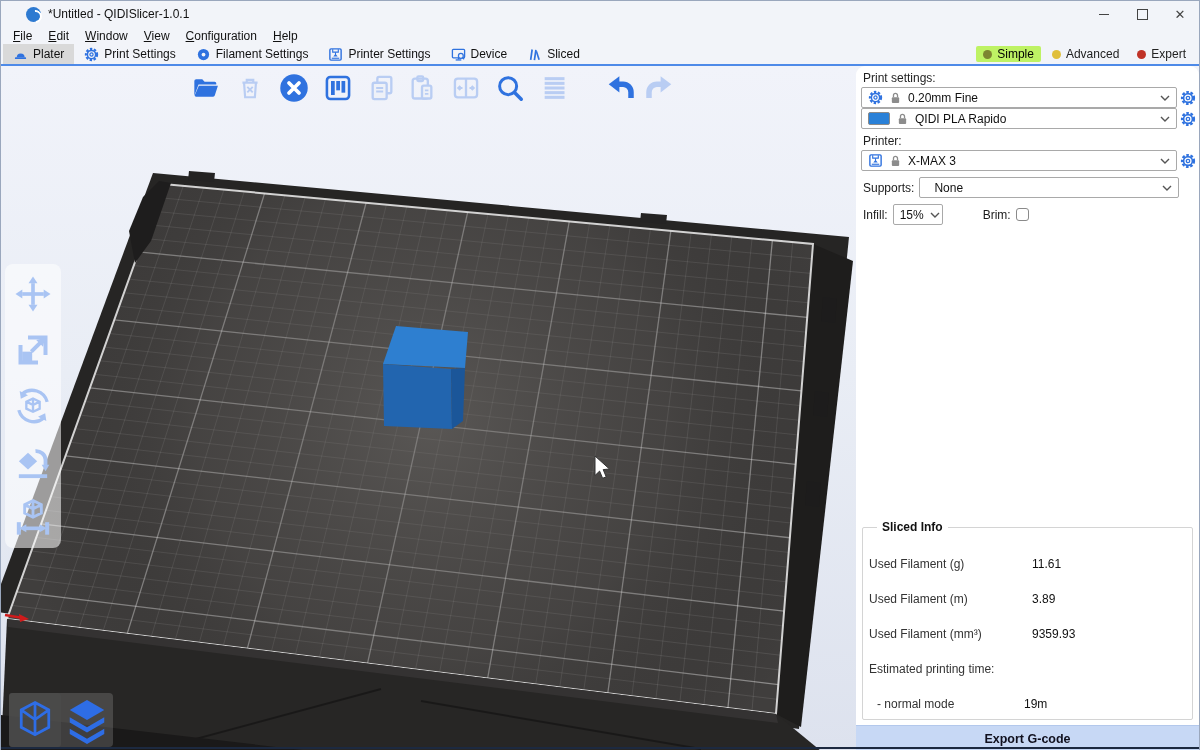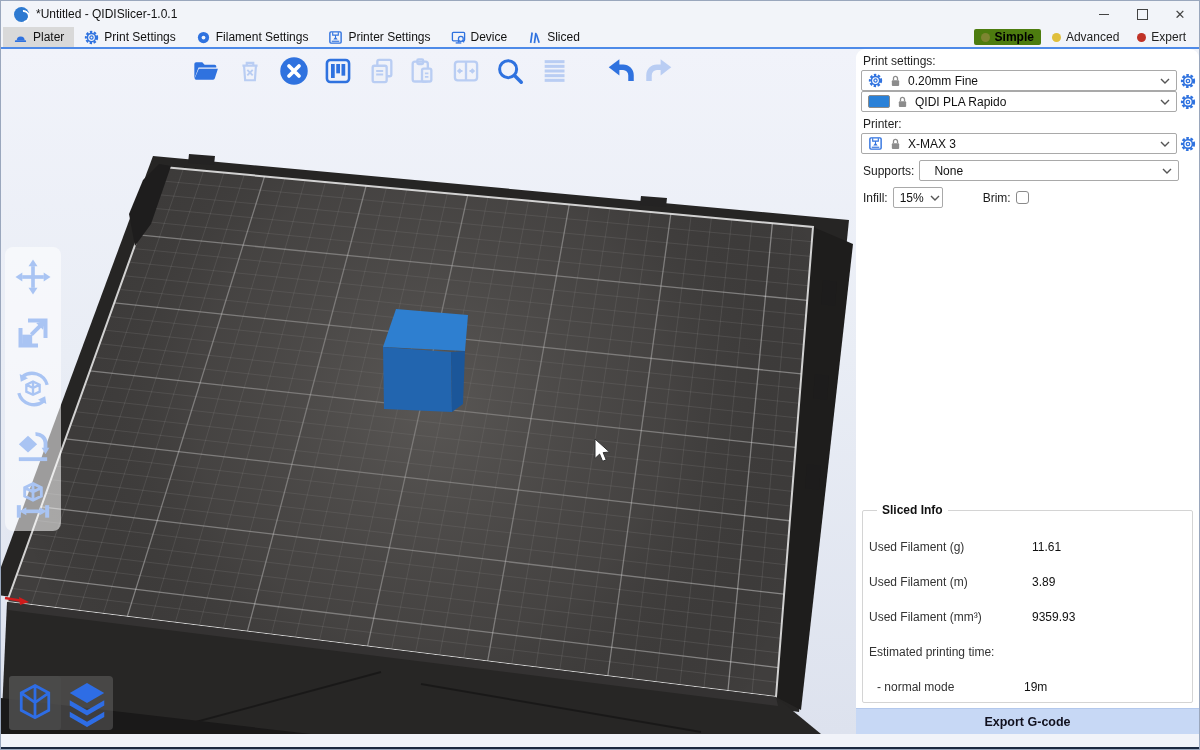--- a/index.html
+++ b/index.html
@@ -1,21 +1,21 @@
 <!DOCTYPE html>
 <html><head>
 <meta charset="utf-8">
 <style>
   * { margin:0; padding:0; box-sizing:border-box; }
   html,body { width:1200px; height:750px; overflow:hidden; }
   body { font-family:"Liberation Sans", sans-serif; font-size:12px; color:#1a1a1a; background:#f1f3f9; }
   .app { position:relative; width:1200px; height:750px; border:1px solid #9aa7bd; display:flex; flex-direction:column; }
 
   
-  .titlebar { height:26px; background:#f2f4f9; display:flex; align-items:center; padding-left:13px; flex:0 0 auto; }
+  .titlebar { height:26px; background:#f2f4f9; display:flex; align-items:center; padding-left:25px; flex:0 0 auto; }
   .logo { width:15px; height:15px; border-radius:50%; background:#2e7ad1; position:relative; margin-right:7px; }
   .logo::after { content:""; position:absolute; left:3px; top:3px; width:9px; height:9px; border:2px solid #fff; border-radius:50%; border-left-color:transparent; border-bottom-color:transparent; transform:rotate(40deg); }
   .title-text { font-size:12px; color:#111; }
   .winbtns { margin-left:auto; display:flex; height:100%; }
   .winbtn { width:38px; height:100%; display:flex; align-items:center; justify-content:center; color:#444; }
   .wb-min::before { content:""; width:10px; height:1px; background:#444; }
   .wb-max::before { content:""; width:9px; height:9px; border:1px solid #444; }
   .wb-close { font-size:13px; line-height:1; }
 
   
@@ -23,21 +23,21 @@
   .menu-item { display:inline-block; padding:0 8px; font-size:12px; color:#111; }
   .menu-item::first-letter { text-decoration:underline; }
 
   
   .tabbar { height:22px; background:#f2f4f9; border-bottom:2px solid #4e8ae8; display:flex; align-items:stretch; padding-left:2px; flex:0 0 auto; }
   .tab { display:flex; align-items:center; gap:5px; padding:8px 10px; font-size:12px; color:#111; }
   .tab.active { background:#d9d9d9; }
   .tab svg { flex:0 0 auto; }
   .modes { margin-left:auto; display:flex; align-items:center; gap:4px; padding-right:6px; }
   .mode { display:flex; align-items:center; gap:5px; padding:1px 7px; border-radius:2px; font-size:12px; color:#222; }
-  .mode.active { background:#4d7c0f; font-weight:bold; color:#000; }
+  .mode.active { background:#bef264; font-weight:normal; color:#000; }
   .mode-dot { width:9px; height:9px; border-radius:50%; }
 
   
   .main { flex:1; display:flex; min-height:0; }
   .viewport { position:relative; width:855px; height:685px; flex:0 0 auto; overflow:hidden;
     background:linear-gradient(180deg,#f1f3fa 0%,#e9edf5 45%,#dde2ee 100%); }
   .scene { position:absolute; left:0; top:0; }
 
   
   .top-toolbar { position:absolute; left:188px; top:5px; display:flex; align-items:center; gap:11px; }
@@ -96,20 +96,28 @@
   <div class="titlebar">
     <span class="logo"></span>
     <span class="title-text">*Untitled - QIDISlicer-1.0.1</span>
     <div class="winbtns">
       <span class="winbtn wb-min"></span>
       <span class="winbtn wb-max"></span>
       <span class="winbtn wb-close">✕</span>
     </div>
   </div>
 
+  <div class="menubar">
+    <span class="menu-item">File</span>
+    <span class="menu-item">Edit</span>
+    <span class="menu-item">Window</span>
+    <span class="menu-item">View</span>
+    <span class="menu-item">Configuration</span>
+    <span class="menu-item">Help</span>
+  </div>
 
   <div class="tabbar">
     <div class="tab active">
       <svg width="15" height="15" viewBox="0 0 16 16">
           <path d="M4 11 a4.2 4.2 0 0 1 8.4 0 z" fill="#2f72df"></path>
           <rect x="2" y="11" width="12" height="1.8" rx="0.9" fill="#2f72df"></rect>
         </svg>
       <span>Plater</span>
     </div>
     <div class="tab">

